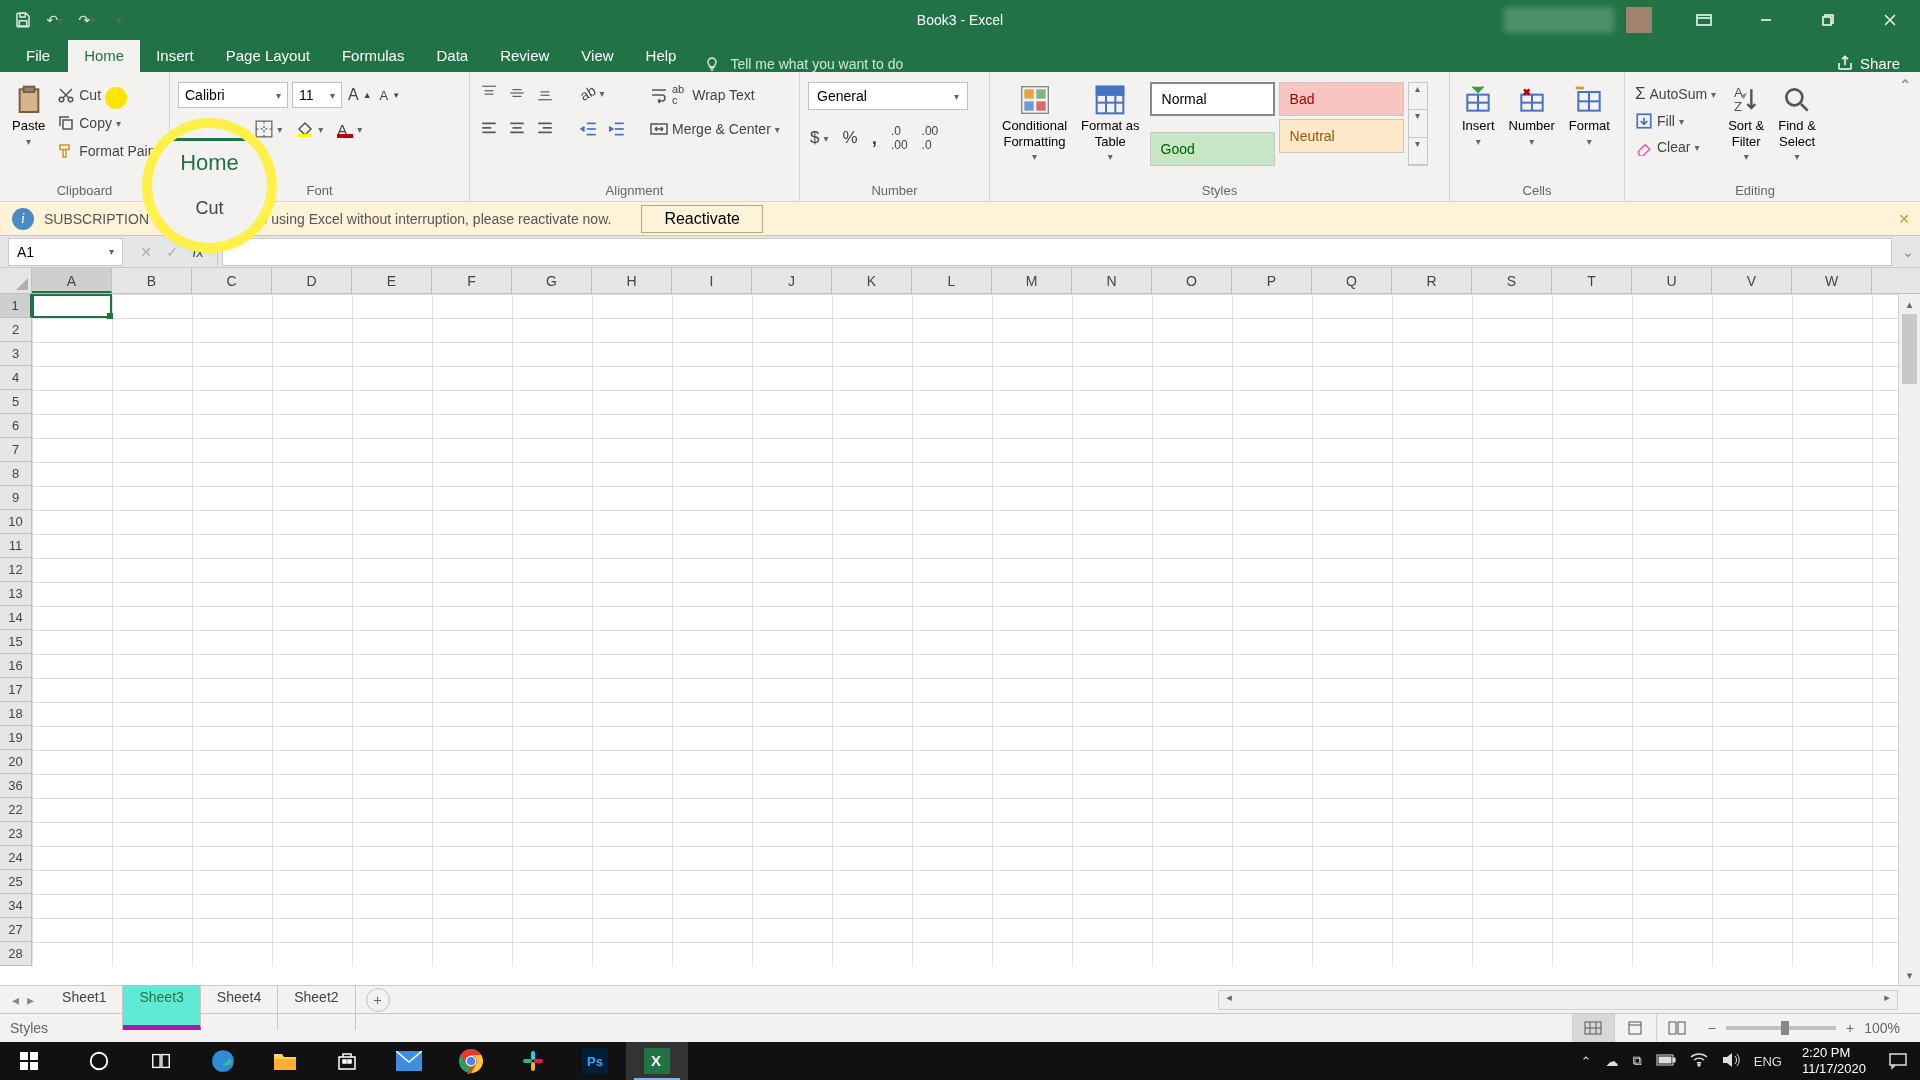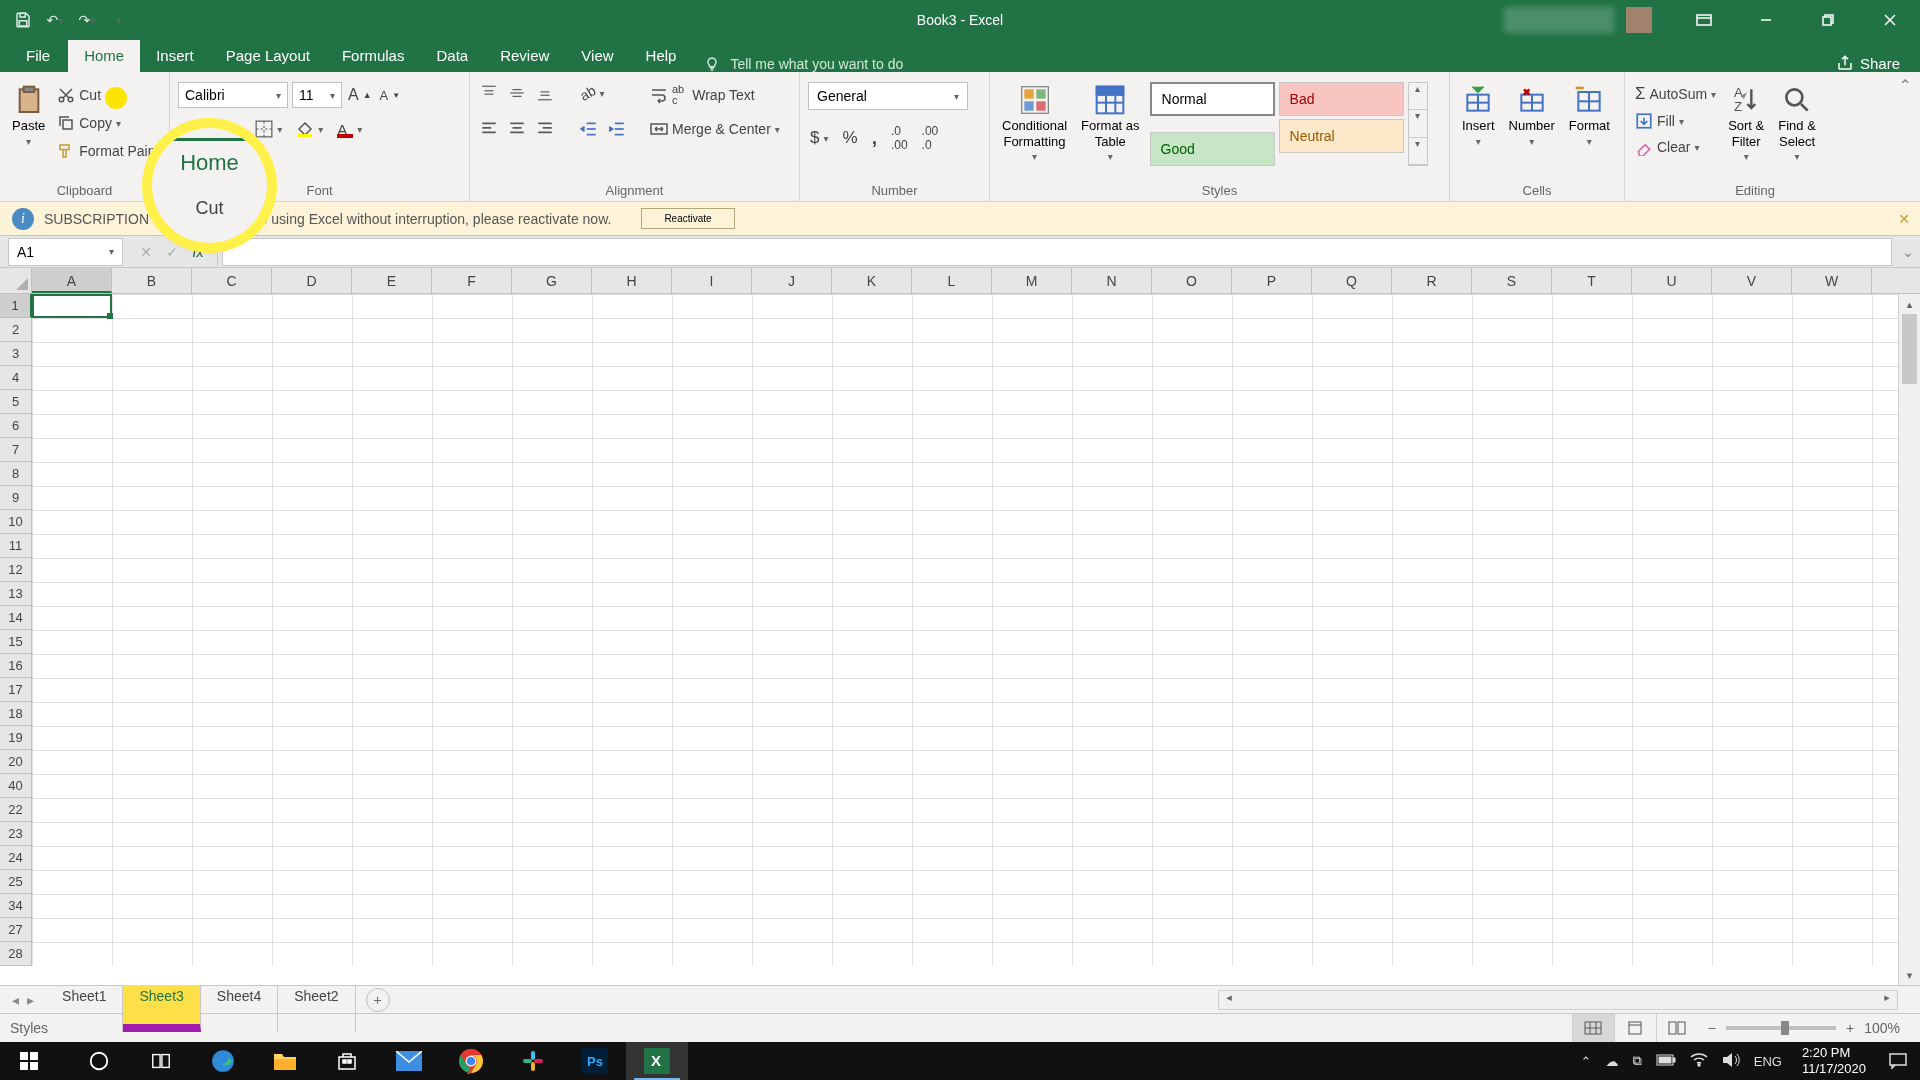--- a/index.html
+++ b/index.html
@@ -43,21 +43,21 @@
 .style-bad { background:#f8c5c1; color:#9c0006; }
 .style-good { background:#c6e6c6; color:#006100; }
 .style-neutral { background:#fde9c9; color:#9c5700; }
 .style-scroll { width:20px; display:flex; flex-direction:column; border:1px solid #c8c8c8; }
 .style-scroll div { flex:1; border-bottom:1px solid #c8c8c8; text-align:center; font-size:10px; color:#666; }
 .collapse { position:absolute; right:8px; top:4px; color:#888; }
 
 
 .msgbar { height:34px; background:#fdf3d8; border-bottom:1px solid #d4c89a; display:flex; align-items:center; padding:0 12px; font-size:14px; color:#555; gap:10px; position:relative; }
 .infoicon { width:22px; height:22px; border-radius:50%; background:#4a8bc2; color:#fff; display:flex; align-items:center; justify-content:center; font-style:italic; font-family:Georgia,serif; font-size:14px; }
-.react-btn { padding:4px 22px; border:1px solid #b0a97c; background:#fdf3d8; font-size:10px; margin-left:20px; cursor:pointer; }
+.react-btn { padding:4px 22px; border:1px solid #b0a97c; background:#fdf3d8; font-size:16px; margin-left:20px; cursor:pointer; }
 .msgclose { position:absolute; right:10px; color:#c79a2a; font-size:14px; cursor:pointer; }
 
 
 .fbar { height:32px; background:#e6e6e6; border-bottom:1px solid #c8c8c8; display:flex; align-items:center; font-size:14px; }
 .namebox { width:115px; height:28px; border:1px solid #c8c8c8; background:#fff; margin:2px 4px 2px 8px; display:flex; align-items:center; justify-content:space-between; padding:0 8px; }
 .fx-btns { display:flex; align-items:center; gap:8px; padding:0 10px; color:#aaa; border-right:1px solid #c8c8c8; height:28px; }
 .fx-btns span { width:18px; text-align:center; }
 .fxinput { flex:1; height:28px; background:#fff; border:1px solid #c8c8c8; margin:2px 4px; }
 .fexpand { width:24px; text-align:center; color:#888; }
 
@@ -79,21 +79,21 @@
 .activecell { position:absolute; top:0; left:0; width:80px; height:24px; border:2px solid #217346; background:#fff; }
 .activecell::after { content:''; position:absolute; right:-3px; bottom:-3px; width:6px; height:6px; background:#217346; }
 .vscroll { position:absolute; right:0; top:26px; bottom:0; width:22px; background:#f0f0f0; border-left:1px solid #d0d0d0; }
 .vscroll .arr { height:20px; text-align:center; color:#666; font-size:11px; line-height:20px; }
 .vscroll .thumb { position:absolute; top:20px; left:3px; right:3px; height:70px; background:#c8c8c8; }
 
 
 .sheetbar { height:28px; background:#f3f2f1; border-top:1px solid #c8c8c8; display:flex; align-items:center; font-size:14px; }
 .shnav { padding:0 12px; color:#888; display:flex; gap:8px; }
 .shtab { padding:20px 16px; border-right:1px solid #c8c8c8; cursor:pointer; color:#444; }
-.shtab.active { background:#fde047; border-bottom:8px solid #a21caf; color:#217346; font-weight:500; }
+.shtab.active { background:#5eead4; border-bottom:5px solid #a21caf; color:#217346; font-weight:500; }
 .shadd { width:24px; height:24px; margin-left:10px; border:1px solid #c0c0c0; border-radius:50%; text-align:center; line-height:22px; color:#666; cursor:pointer; }
 .hscroll { margin-left:auto; width:680px; height:20px; background:#f0f0f0; border:1px solid #d0d0d0; display:flex; margin-right:22px; }
 .hscroll .arr { width:20px; text-align:center; color:#666; font-size:11px; }
 .hscroll .track { flex:1; position:relative; }
 
 
 .statusbar { height:29px; background:#f3f2f1; border-top:1px solid #c8c8c8; display:flex; align-items:center; font-size:14px; color:#666; padding:0 10px; }
 .viewbtns { margin-left:auto; display:flex; gap:0; }
 .viewbtn { width:42px; height:29px; border-left:1px solid #d0d0d0; display:flex; align-items:center; justify-content:center; cursor:pointer; }
 .viewbtn.active { background:#d8d8d8; }
@@ -587,21 +587,21 @@
         <div class="rowh">11</div>
         <div class="rowh">12</div>
         <div class="rowh">13</div>
         <div class="rowh">14</div>
         <div class="rowh">15</div>
         <div class="rowh">16</div>
         <div class="rowh">17</div>
         <div class="rowh">18</div>
         <div class="rowh">19</div>
         <div class="rowh">20</div>
-        <div class="rowh">40</div>
+        <div class="rowh">36</div>
         <div class="rowh">22</div>
         <div class="rowh">23</div>
         <div class="rowh">24</div>
         <div class="rowh">25</div>
         <div class="rowh">34</div>
         <div class="rowh">27</div>
         <div class="rowh">28</div>
       </div>
     <div class="cells">
       <div class="gridlines"></div>

